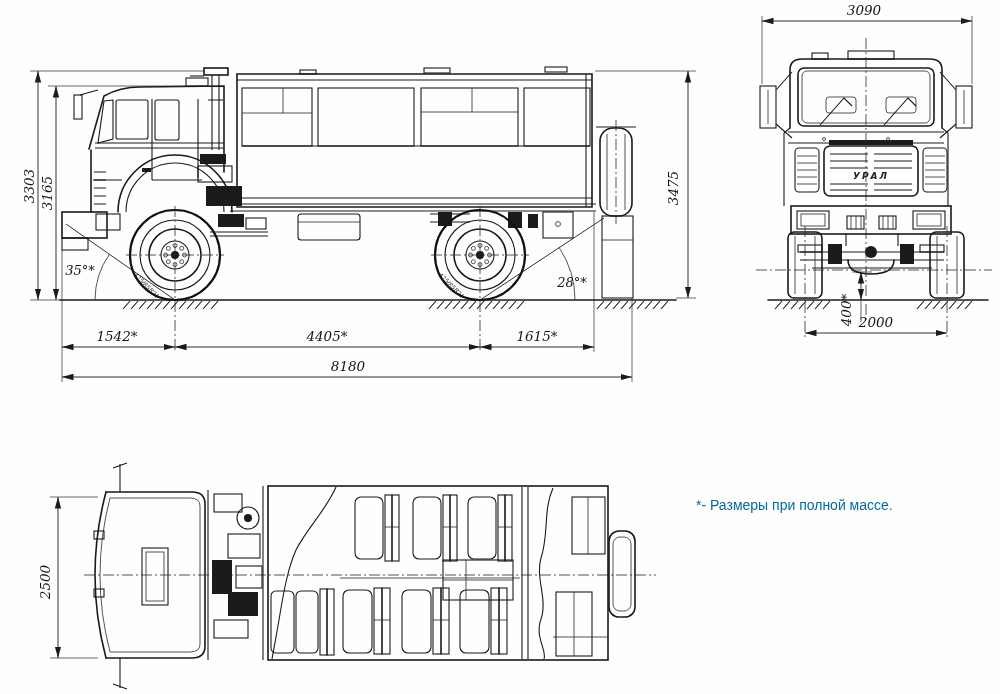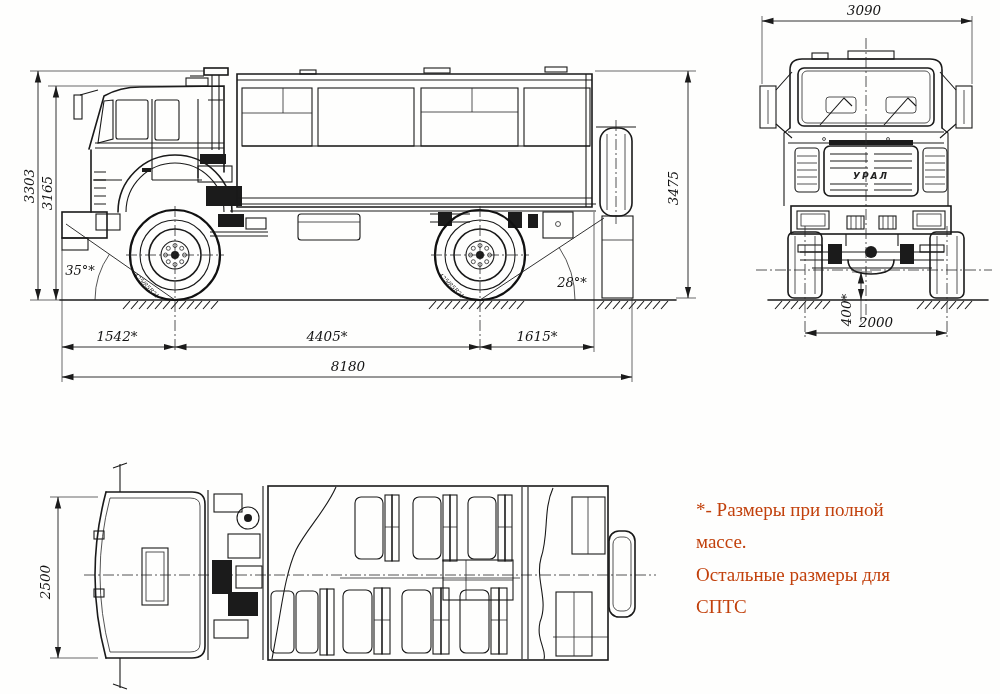--- a/index.html
+++ b/index.html
@@ -13,21 +13,21 @@
   .fill {fill:#1b1b1b;stroke:none;}
   .dim  {stroke:#1b1b1b;fill:none;stroke-width:0.9;}
   .ext  {stroke:#2a2a2a;fill:none;stroke-width:0.7;}
   .cl   {stroke:#2a2a2a;fill:none;stroke-width:0.8;stroke-dasharray:11 3 2 3;}
   .hatch{stroke:#1a1a1a;fill:none;stroke-width:1.1;}
   .dimtxt{font:italic 13.5px "DejaVu Serif", serif;fill:#141414;}
   .angtxt{font:italic 13px "DejaVu Serif", serif;fill:#141414;}
   .tiretxt{font:italic 6px "DejaVu Serif", serif;fill:#141414;}
   .grilletxt{font:italic bold 9px "DejaVu Sans", sans-serif;fill:#222;letter-spacing:2px;}
   #note{position:absolute;left:696px;top:494px;width:230px;
-        font-family:Liberation Serif, serif;font-size:19px;line-height:1.7;color:#c2410c;}
+        font-family:Liberation Sans, sans-serif;font-size:14px;line-height:1.7;color:#0369a1;}
 </style>
 </head>
 <body>
 
 <div id="page">
 <svg width="1000" height="694" viewBox="0 0 1000 694">
   <defs>
     <marker id="ma" markerWidth="13" markerHeight="9" refX="11.5" refY="4" orient="auto-start-reverse" markerUnits="userSpaceOnUse">
       <path d="M0,0.8 L11.5,4 L0,7.2 Z" fill="#1b1b1b"></path>
     </marker>
@@ -373,15 +373,14 @@
     <g>
       <path class="ext" d="M50,497 H98 M50,658 H98"></path>
       <path class="dim" marker-start="url(#ma)" marker-end="url(#ma)" d="M58,497 V658"></path>
       <text class="dimtxt" x="50" y="582" text-anchor="middle" transform="rotate(-90 50 582)">2500</text>
     </g>
   </g>
 </svg>
 
 <div id="note">
   <div>*- Размеры при полной массе.</div>
-  <div>Остальные размеры для СПТС</div>
 </div>
 </div>
 
 </body></html>

